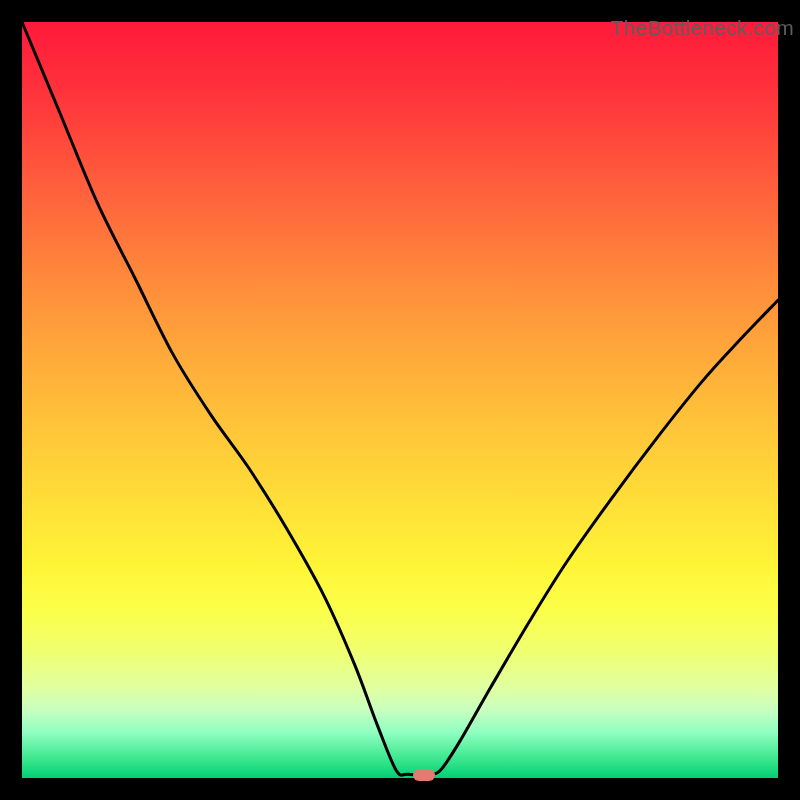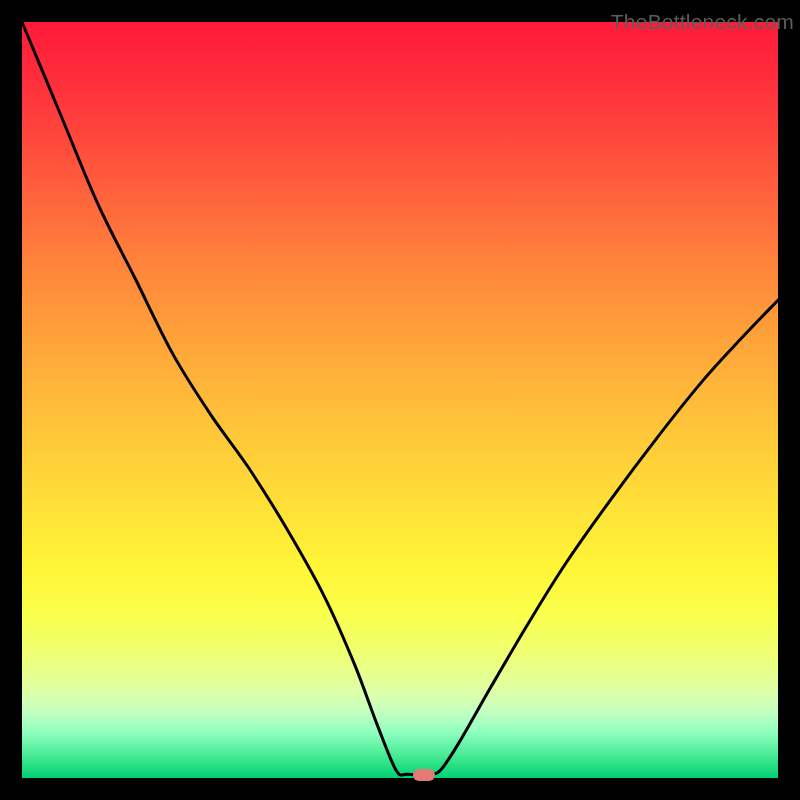--- a/index.html
+++ b/index.html
@@ -38,21 +38,21 @@
       #f0ff6e 83%,
       #e0ffa0 88%,
       #c8ffc0 91%,
       #8effc0 94%,
       #40e890 97.3%,
       #00d074 100%
     );
   }
   .watermark {
     position: absolute;
-    top: 10px;
+    top: 16px;
     right: 6px;
     color: #5d5d5d;
     font-size: 21px;
     font-weight: 500;
     letter-spacing: 0.2px;
     user-select: none;
   }
   .marker {
     position: absolute;
     width: 22px;

